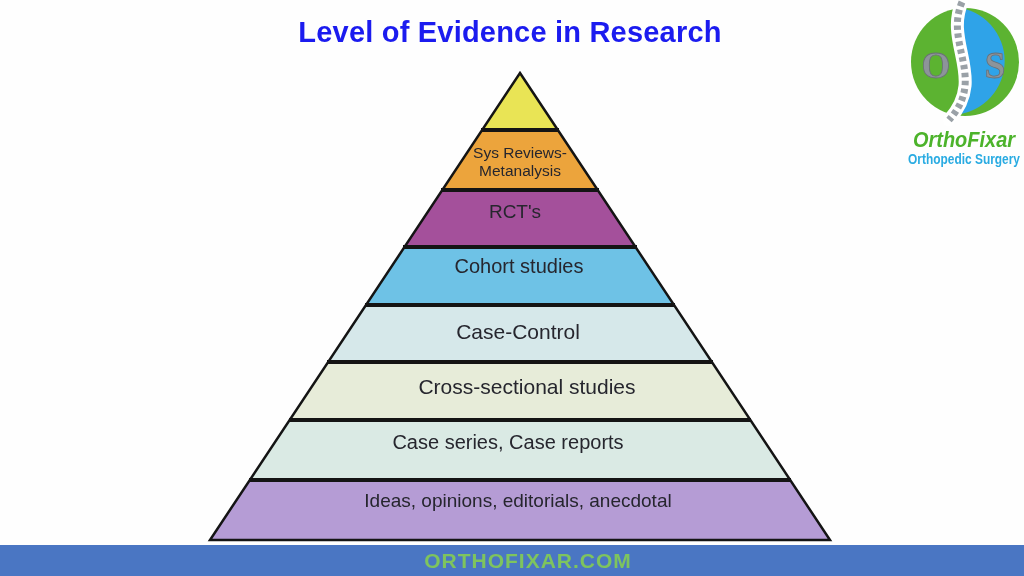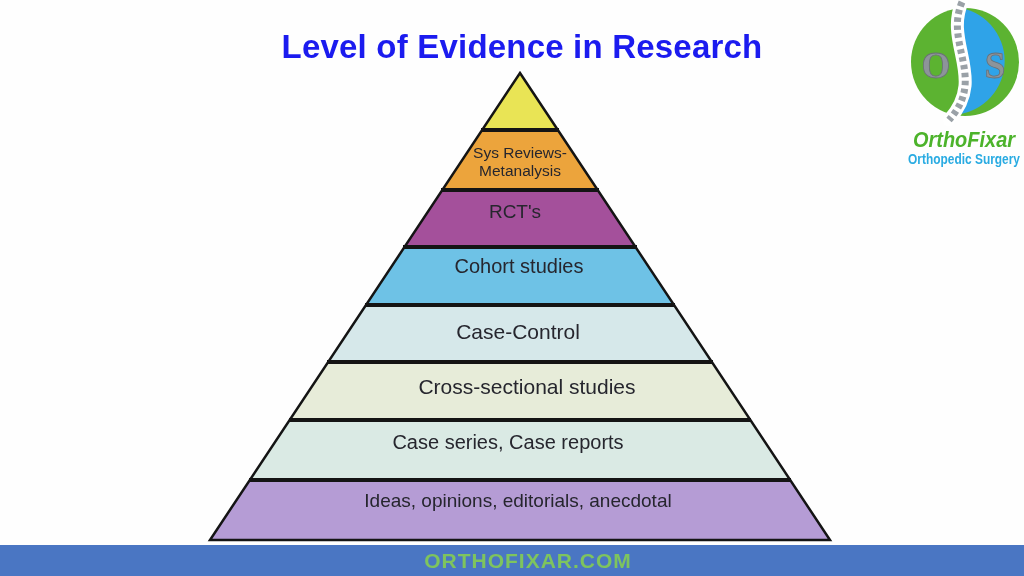--- a/index.html
+++ b/index.html
@@ -9,22 +9,22 @@
     height: 576px;
     overflow: hidden;
     background: #fefefe;
     font-family: "Liberation Sans", sans-serif;
   }
   .title {
     position: absolute;
     top: 12px;
     left: 506px;
     transform: translateX(-50%);
-    margin: 16px;
-    font-size: 33px;
+    margin: 4px;
+    font-size: 29px;
     font-weight: bold;
     letter-spacing: 0.2px;
     white-space: nowrap;
   }
   .pyramid-svg {
     position: absolute;
     left: 0; top: 0;
     width: 1024px;
     height: 576px;
   }

